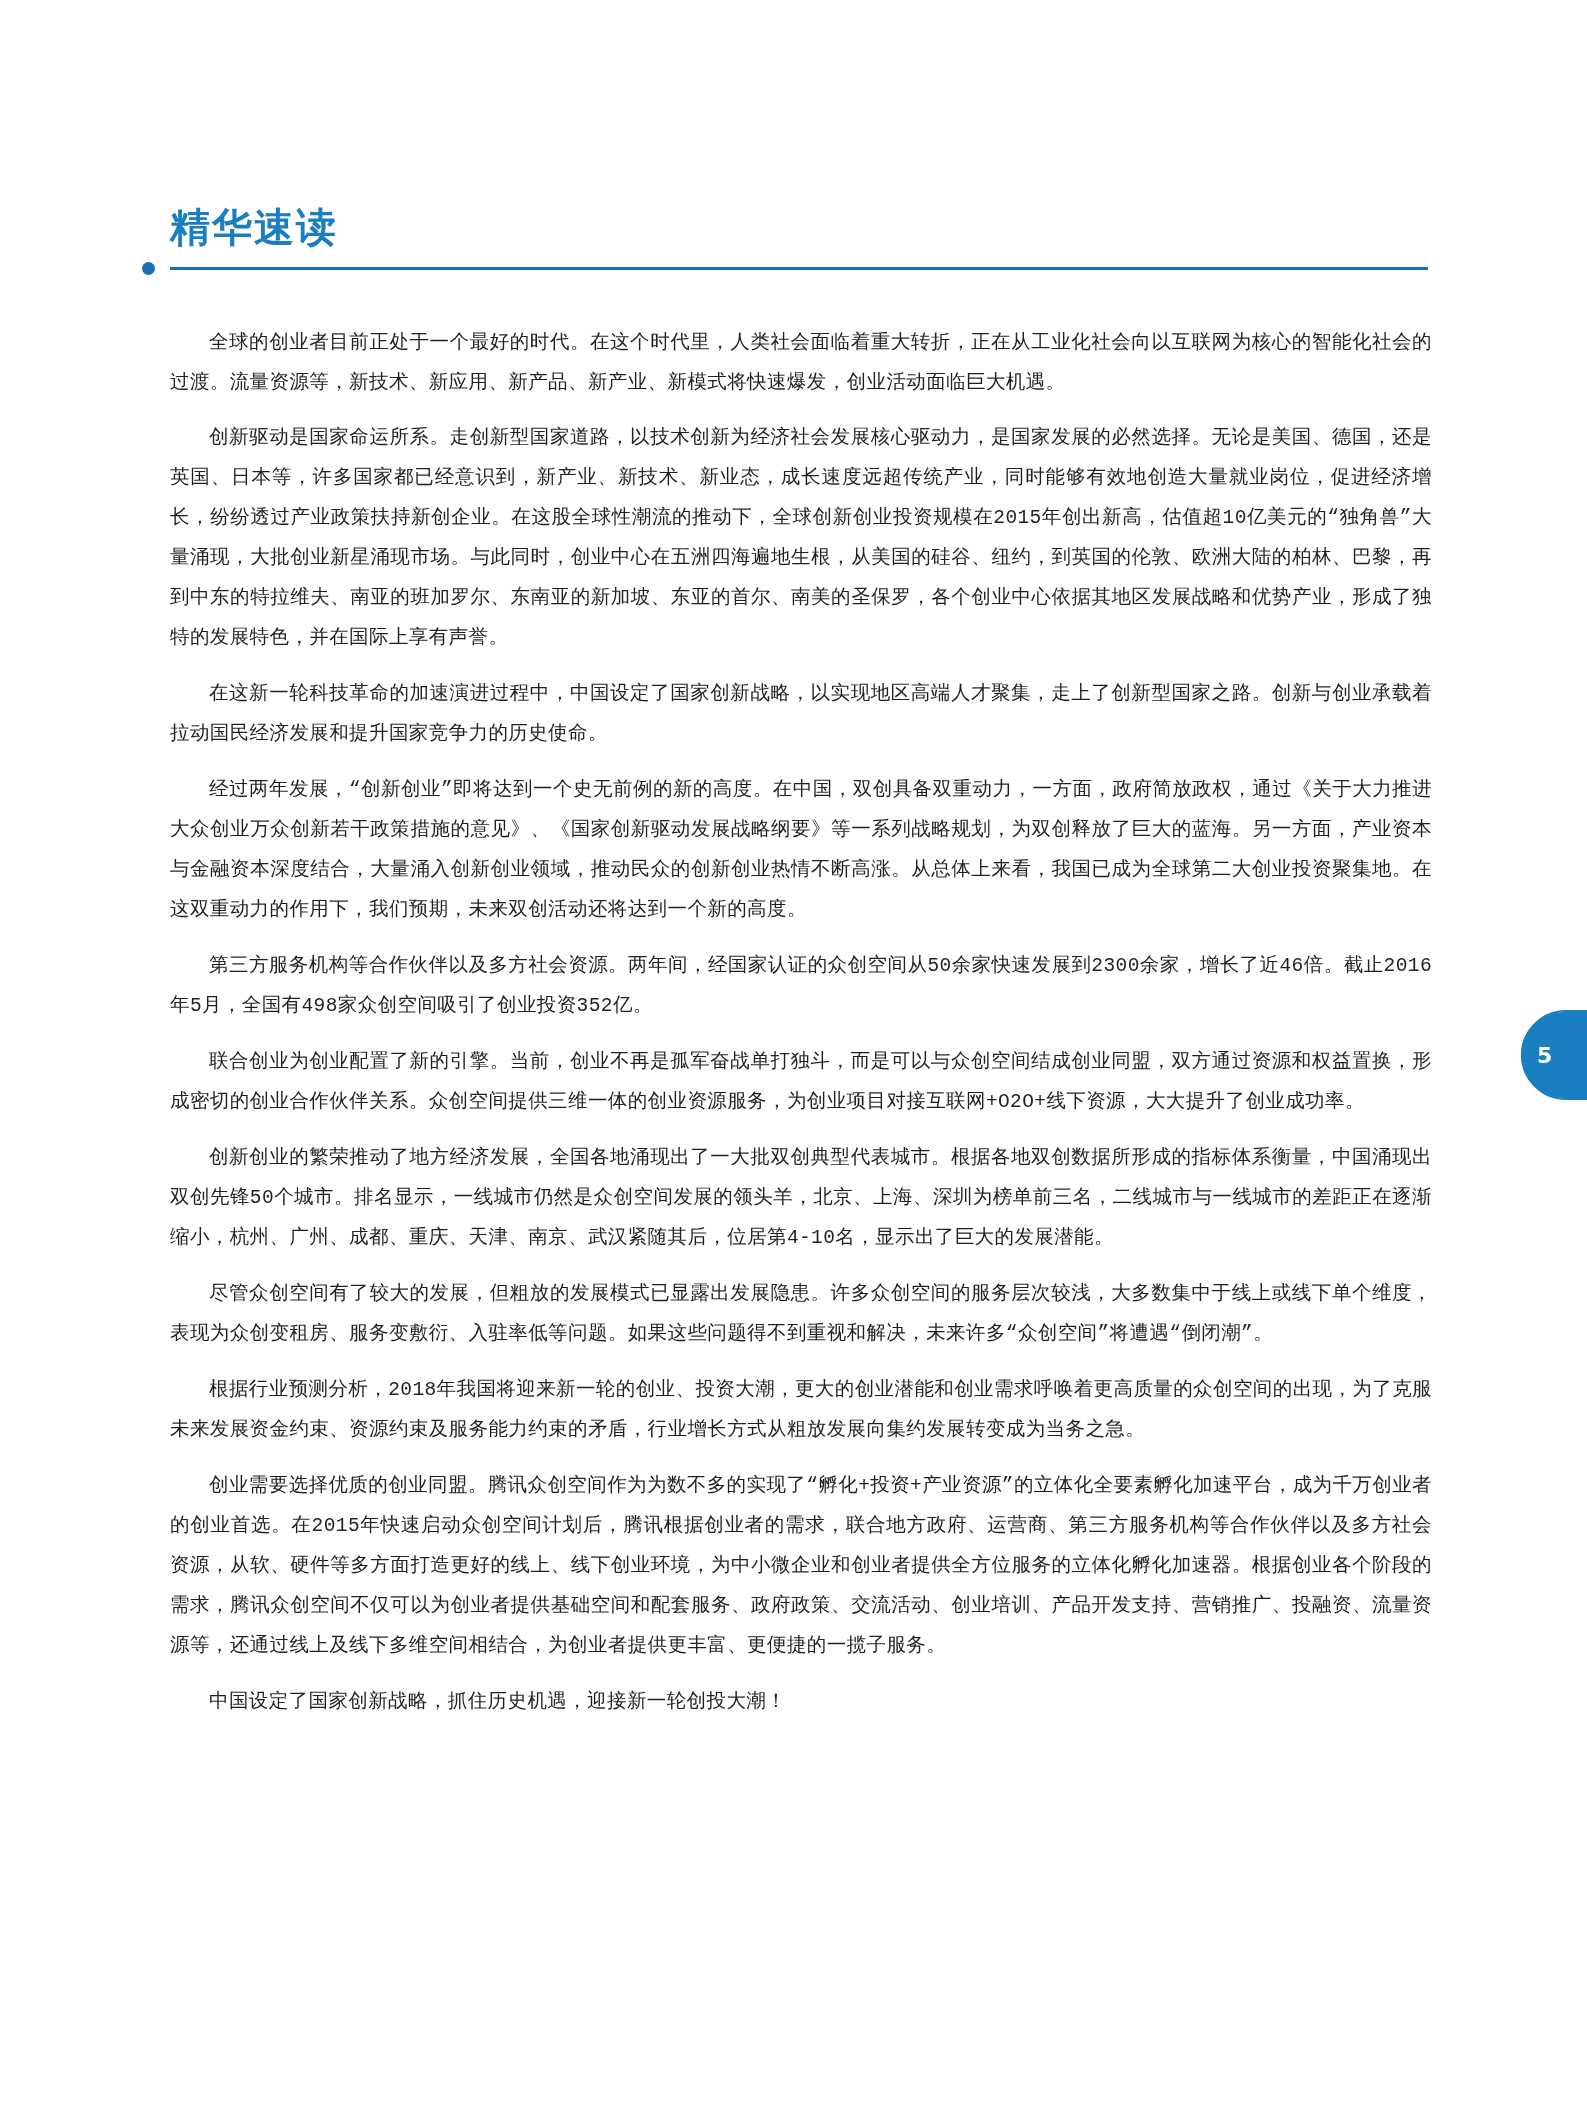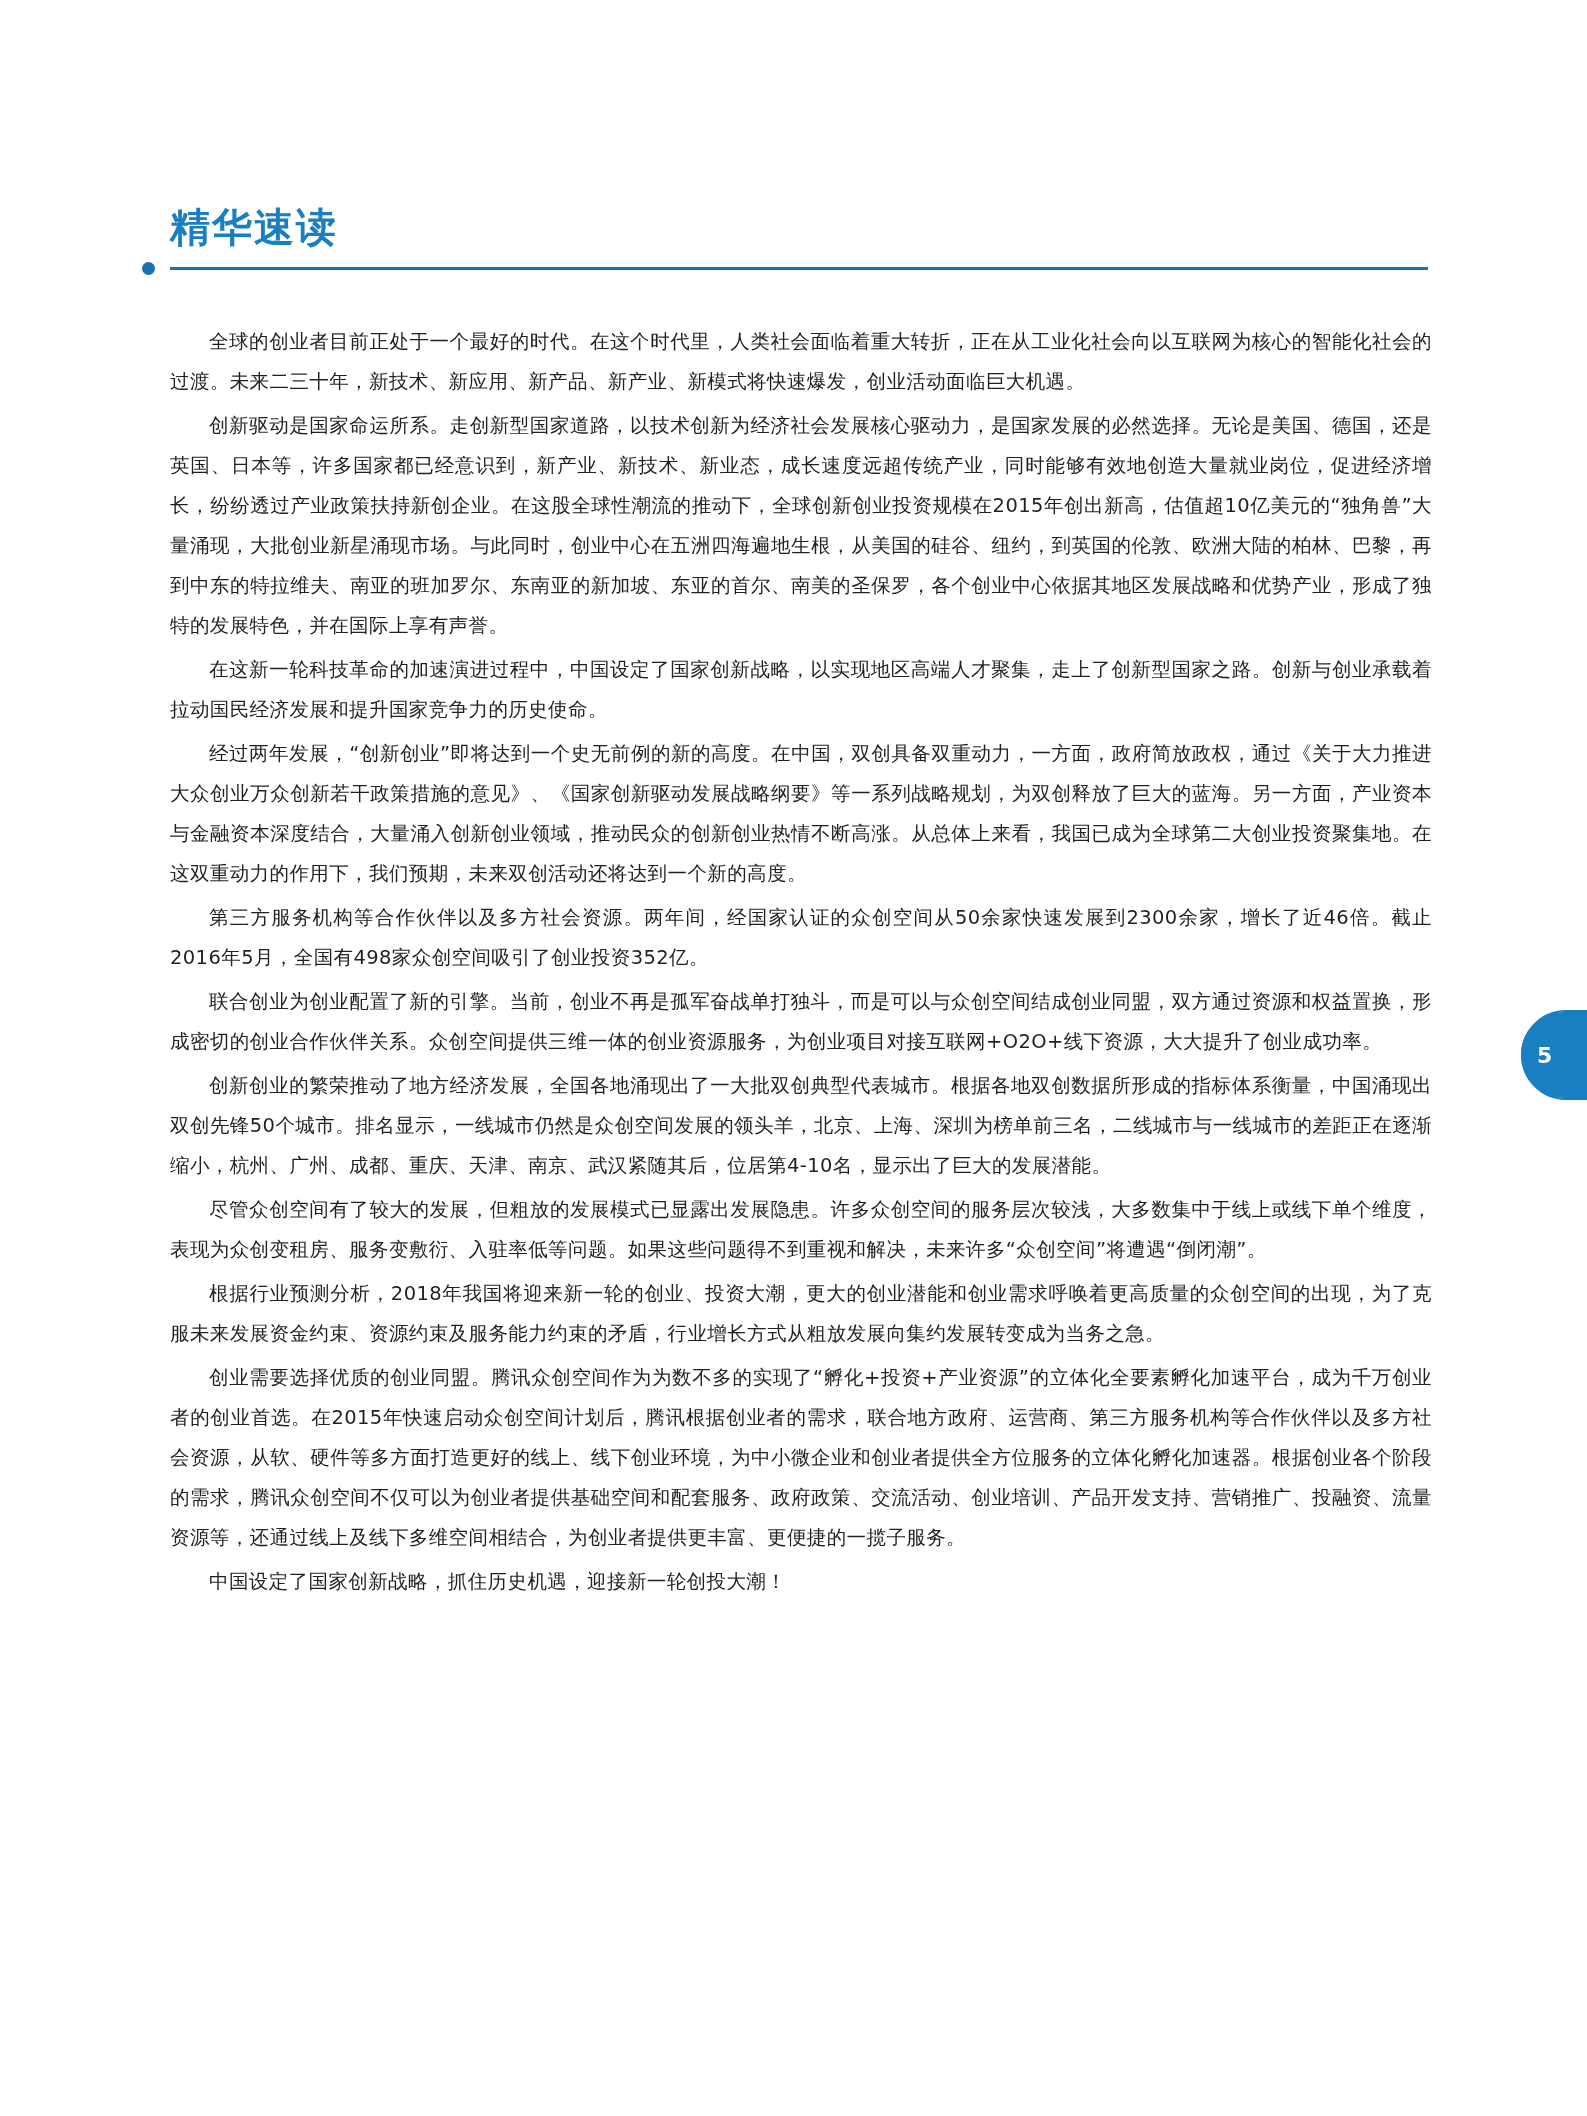--- a/index.html
+++ b/index.html
@@ -67,21 +67,22 @@
     font-size: 19.5px;
     line-height: 40px;
     color: #231f20;
     text-align: justify;
     text-justify: inter-ideograph;
     text-indent: 2em;
     margin: 0;
     letter-spacing: 0.4px;
   }
   .para + .para {
-    margin-top: 4px;
+    margin-top: 16px;
+    font-family: Liberation Mono, monospace;
   }
 
   
   .page-tab {
     position: absolute;
     right: 0px;
     top: 1012px;
     width: 66px;
     height: 86px;
     border-radius: 43px 0 0 43px;
@@ -120,21 +121,21 @@
 <div class="page">
 
   <div class="header">
     <h1 class="header-title">精华速读</h1>
     <div class="header-rule">
       <span class="dot"></span>
     </div>
   </div>
 
   <div class="content">
-    <p class="para">全球的创业者目前正处于一个最好的时代。在这个时代里，人类社会面临着重大转折，正在从工业化社会向以互联网为核心的智能化社会的过渡。未来二三十年，新技术、新应用、新产品、新产业、新模式将快速爆发，创业活动面临巨大机遇。</p>
+    <p class="para">全球的创业者目前正处于一个最好的时代。在这个时代里，人类社会面临着重大转折，正在从工业化社会向以互联网为核心的智能化社会的过渡。流量资源等，新技术、新应用、新产品、新产业、新模式将快速爆发，创业活动面临巨大机遇。</p>
     <p class="para">创新驱动是国家命运所系。走创新型国家道路，以技术创新为经济社会发展核心驱动力，是国家发展的必然选择。无论是美国、德国，还是英国、日本等，许多国家都已经意识到，新产业、新技术、新业态，成长速度远超传统产业，同时能够有效地创造大量就业岗位，促进经济增长，纷纷透过产业政策扶持新创企业。在这股全球性潮流的推动下，全球创新创业投资规模在2015年创出新高，估值超10亿美元的“独角兽”大量涌现，大批创业新星涌现市场。与此同时，创业中心在五洲四海遍地生根，从美国的硅谷、纽约，到英国的伦敦、欧洲大陆的柏林、巴黎，再到中东的特拉维夫、南亚的班加罗尔、东南亚的新加坡、东亚的首尔、南美的圣保罗，各个创业中心依据其地区发展战略和优势产业，形成了独特的发展特色，并在国际上享有声誉。</p>
     <p class="para">在这新一轮科技革命的加速演进过程中，中国设定了国家创新战略，以实现地区高端人才聚集，走上了创新型国家之路。创新与创业承载着拉动国民经济发展和提升国家竞争力的历史使命。</p>
     <p class="para">经过两年发展，“创新创业”即将达到一个史无前例的新的高度。在中国，双创具备双重动力，一方面，政府简放政权，通过《关于大力推进大众创业万众创新若干政策措施的意见》、《国家创新驱动发展战略纲要》等一系列战略规划，为双创释放了巨大的蓝海。另一方面，产业资本与金融资本深度结合，大量涌入创新创业领域，推动民众的创新创业热情不断高涨。从总体上来看，我国已成为全球第二大创业投资聚集地。在这双重动力的作用下，我们预期，未来双创活动还将达到一个新的高度。</p>
     <p class="para">第三方服务机构等合作伙伴以及多方社会资源。两年间，经国家认证的众创空间从50余家快速发展到2300余家，增长了近46倍。截止2016年5月，全国有498家众创空间吸引了创业投资352亿。</p>
     <p class="para">联合创业为创业配置了新的引擎。当前，创业不再是孤军奋战单打独斗，而是可以与众创空间结成创业同盟，双方通过资源和权益置换，形成密切的创业合作伙伴关系。众创空间提供三维一体的创业资源服务，为创业项目对接互联网+O2O+线下资源，大大提升了创业成功率。</p>
     <p class="para">创新创业的繁荣推动了地方经济发展，全国各地涌现出了一大批双创典型代表城市。根据各地双创数据所形成的指标体系衡量，中国涌现出双创先锋50个城市。排名显示，一线城市仍然是众创空间发展的领头羊，北京、上海、深圳为榜单前三名，二线城市与一线城市的差距正在逐渐缩小，杭州、广州、成都、重庆、天津、南京、武汉紧随其后，位居第4-10名，显示出了巨大的发展潜能。</p>
     <p class="para">尽管众创空间有了较大的发展，但粗放的发展模式已显露出发展隐患。许多众创空间的服务层次较浅，大多数集中于线上或线下单个维度，表现为众创变租房、服务变敷衍、入驻率低等问题。如果这些问题得不到重视和解决，未来许多“众创空间”将遭遇“倒闭潮”。</p>
     <p class="para">根据行业预测分析，2018年我国将迎来新一轮的创业、投资大潮，更大的创业潜能和创业需求呼唤着更高质量的众创空间的出现，为了克服未来发展资金约束、资源约束及服务能力约束的矛盾，行业增长方式从粗放发展向集约发展转变成为当务之急。</p>
     <p class="para">创业需要选择优质的创业同盟。腾讯众创空间作为为数不多的实现了“孵化+投资+产业资源”的立体化全要素孵化加速平台，成为千万创业者的创业首选。在2015年快速启动众创空间计划后，腾讯根据创业者的需求，联合地方政府、运营商、第三方服务机构等合作伙伴以及多方社会资源，从软、硬件等多方面打造更好的线上、线下创业环境，为中小微企业和创业者提供全方位服务的立体化孵化加速器。根据创业各个阶段的需求，腾讯众创空间不仅可以为创业者提供基础空间和配套服务、政府政策、交流活动、创业培训、产品开发支持、营销推广、投融资、流量资源等，还通过线上及线下多维空间相结合，为创业者提供更丰富、更便捷的一揽子服务。</p>
     <p class="para">中国设定了国家创新战略，抓住历史机遇，迎接新一轮创投大潮！</p>

